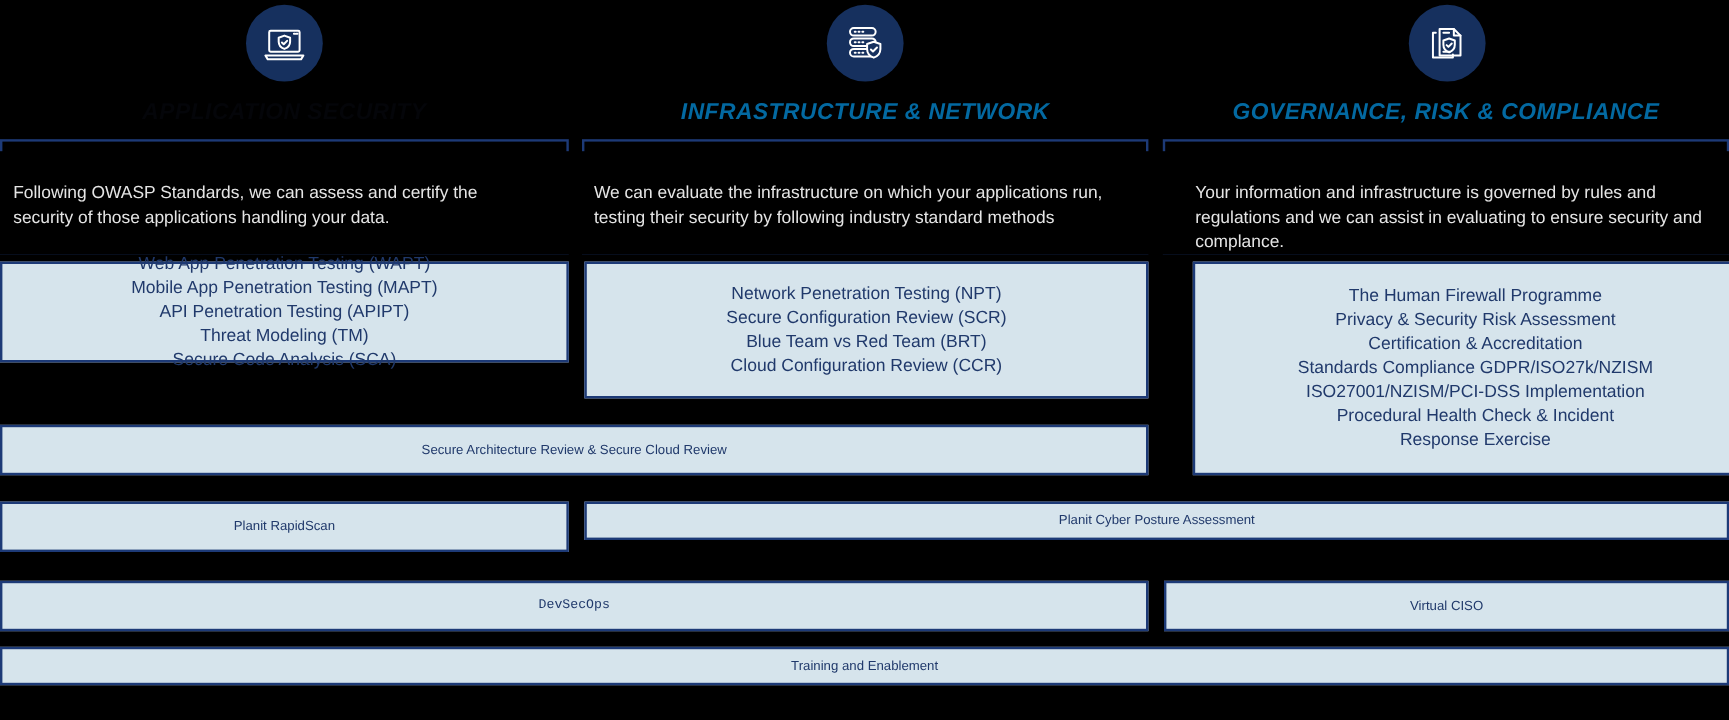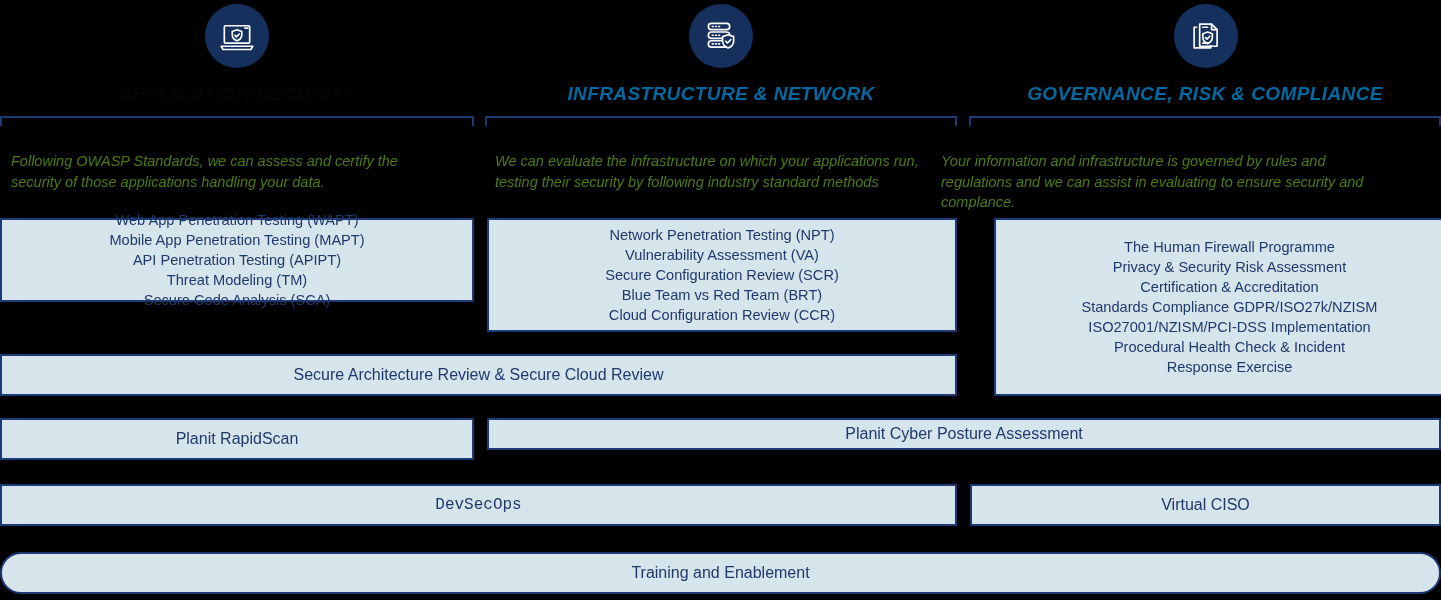--- a/index.html
+++ b/index.html
@@ -56,45 +56,44 @@
   
   .desc-frame {
     position: absolute;
     border: 2px solid #1d3a77;
     box-sizing: border-box;
     background: transparent;
   }
   .desc-text {
     position: absolute;
     font-size: 14.5px;
-    font-style: italic;
     font-weight: 500;
     line-height: 20.5px;
-    color: #4d7c0f;
+    color: #e5e5e5;
   }
 
   
   .panel {
     position: absolute;
     box-sizing: border-box;
     background: #d6e4ec;
     border: 2px solid #1d3a77;
     display: flex;
     align-items: center;
     justify-content: center;
     text-align: center;
     color: #1e3668;
   }
   .panel .lines {
     font-size: 14.6px;
     line-height: 20px;
     color: #20396b;
   }
   .panel .single {
-    font-size: 16px;
+    font-size: 11px;
     color: #20396b;
   }
   .panel .line { display: block; }
 </style>
 </head>
 <body>
 
 <div class="canvas">
 
   <div class="icon-circle" style="left:205px; top:4px;">
@@ -137,36 +136,35 @@
   <div class="col-title" style="left:969px; width:472px;text-align:center;">GOVERNANCE, RISK &amp; COMPLIANCE</div>
 
   <div class="desc-frame" style="left:0px; top:116px; width:474px; height:96px;"></div>
   <div class="desc-frame" style="left:485px; top:116px; width:472px; height:96px;"></div>
   <div class="desc-frame" style="left:969px; top:116px; width:472px; height:96px;"></div>
 
   <div style="position:absolute; left:0; top:126px; width:1441px; height:86px; background:#000;"></div>
 
   <div class="desc-text" style="left:11px; top:151px; width:432px;">Following OWASP Standards, we can assess and certify the security of those applications handling your data.</div>
   <div class="desc-text" style="left:495px; top:151px; width:442px;">We can evaluate the infrastructure on which your applications run, testing their security by following industry standard methods</div>
-  <div class="desc-text" style="left:941px; top:151px; width:442px;">Your information and infrastructure is governed by rules and regulations and we can assist in evaluating to ensure security and complance.</div>
+  <div class="desc-text" style="left:996px; top:151px; width:442px;">Your information and infrastructure is governed by rules and regulations and we can assist in evaluating to ensure security and complance.</div>
 
   <div class="panel" style="left:0px; top:218px; width:474px; height:84px;">
     <div class="lines">
       <span class="line">Web App Penetration Testing (WAPT)</span>
       <span class="line">Mobile App Penetration Testing (MAPT)</span>
       <span class="line">API Penetration Testing (APIPT)</span>
       <span class="line">Threat Modeling (TM)</span>
       <span class="line">Secure Code Analysis (SCA)</span>
     </div>
   </div>
 
   <div class="panel" style="left:487px; top:218px; width:470px; height:114px;">
     <div class="lines">
       <span class="line">Network Penetration Testing (NPT)</span>
-      <span class="line">Vulnerability Assessment (VA)</span>
       <span class="line">Secure Configuration Review (SCR)</span>
       <span class="line">Blue Team vs Red Team (BRT)</span>
       <span class="line">Cloud Configuration Review (CCR)</span>
     </div>
   </div>
 
   <div class="panel" style="left:970px; top:218px; width:471px; height:178px;margin-left:24px;">
     <div class="lines">
       <span class="line">The Human Firewall Programme</span>
       <span class="line">Privacy &amp; Security Risk Assessment</span>
@@ -191,17 +189,17 @@
   </div>
 
   <div class="panel" style="left:0px; top:484px; width:957px; height:42px;font-family:Liberation Mono, monospace;">
     <span class="single">DevSecOps</span>
   </div>
 
   <div class="panel" style="left:970px; top:484px; width:471px; height:42px;">
     <span class="single">Virtual CISO</span>
   </div>
 
-  <div class="panel" style="left:0px; top:552px; width:1441px; height:42px;border-radius:21px;">
+  <div class="panel" style="left:0px; top:539px; width:1441px; height:32px;">
     <span class="single">Training and Enablement</span>
   </div>
 
 </div>
 
 </body></html>

